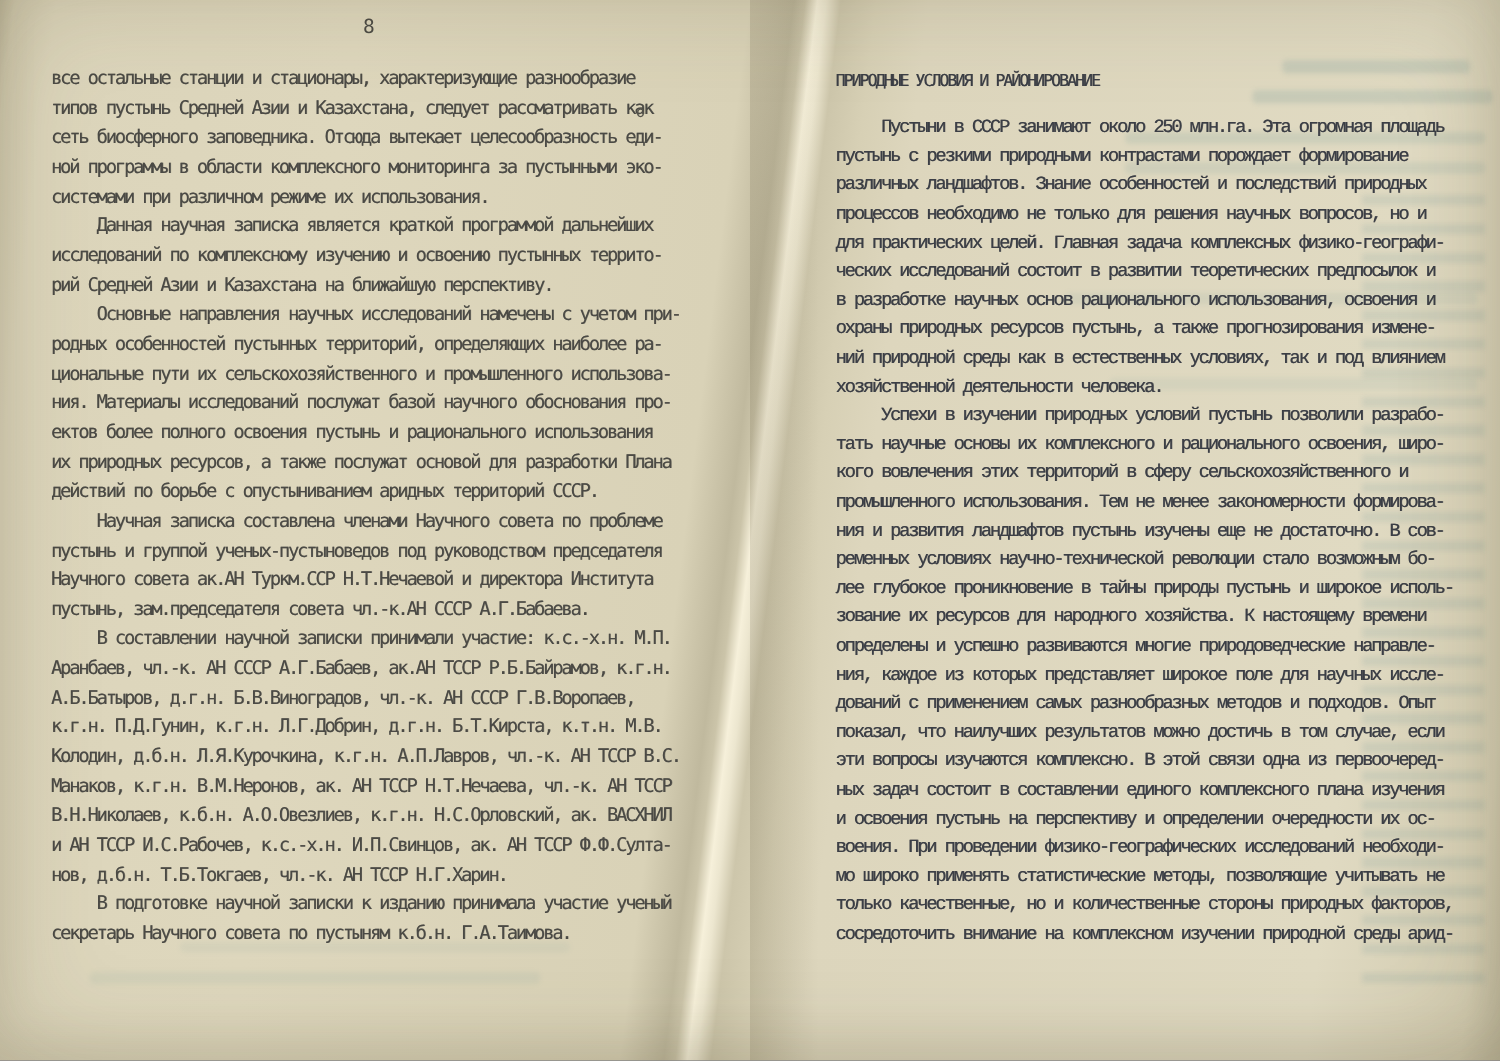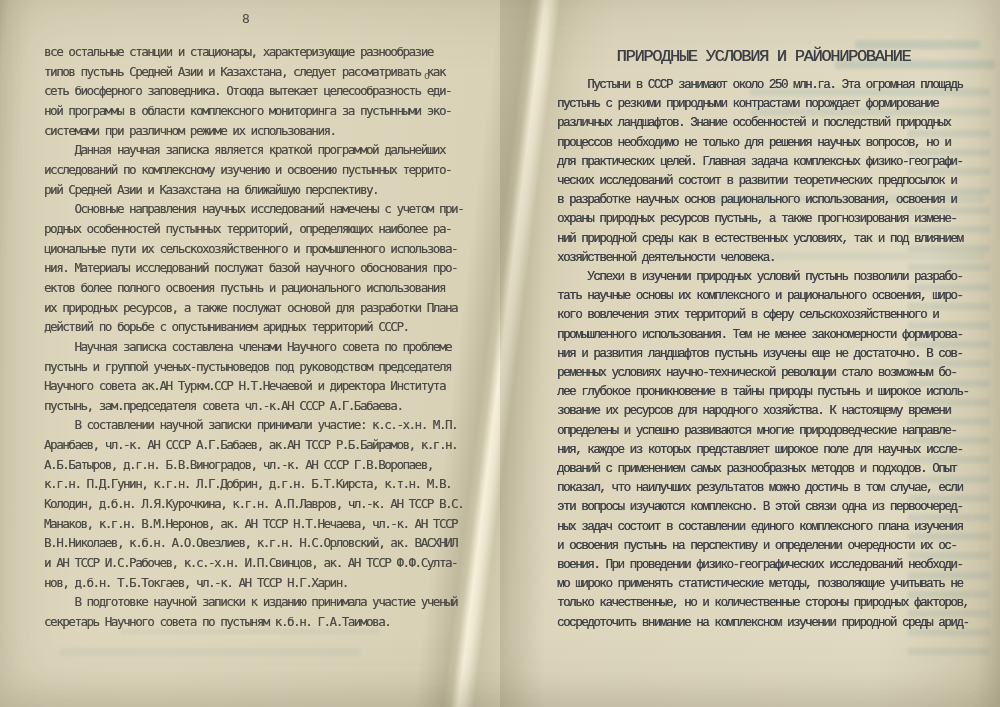--- a/index.html
+++ b/index.html
@@ -21,29 +21,28 @@
     box-shadow:inset 0 0 70px rgba(92,82,52,.20), inset 0 -14px 26px rgba(92,82,52,.10);
   }
   .page{position:absolute;top:0;width:500px;height:707px;}
   .page-left{left:0;}
   .page-right{left:500px;}
   .page-number{
     position:absolute;left:242px;top:11px;
     font-size:13px;color:#4b4a44;letter-spacing:-.5px;
   }
   .lines{position:absolute;white-space:pre;font-size:12.5px;letter-spacing:-1.45px;}
-  .page-left .lines{left:44px;top:42px;line-height:19.65px;color:#4b4a45;
+  .page-left .lines{left:34px;top:42px;line-height:19.65px;color:#4b4a45;
     text-shadow:.25px 0 0 rgba(75,74,69,.55);}
   .page-right .lines{left:57px;top:76px;line-height:19.2px;color:#3b3e45;
     text-shadow:.35px 0 0 rgba(59,62,69,.75);font-family:Liberation Mono, monospace;}
   .heading{
-    position:absolute;left:57px;top:47px;width:413px;text-align:center;
-    font-size:17px;letter-spacing:-1.3px;color:#3b3e45;
+    position:absolute;left:57px;top:47px;width:413px;
+    font-size:11px;letter-spacing:-1.3px;color:#3b3e45;
     text-shadow:.35px 0 0 rgba(59,62,69,.75);
-    font-family:Liberation Mono, monospace;
   }
   .typo-artifact{
     position:absolute;left:424px;top:70px;font-size:10px;color:#54534c;
     letter-spacing:0;
   }
   .ghost{position:absolute;pointer-events:none;border-radius:3px;
     background:rgba(110,148,150,.20);filter:blur(1.8px);}
   .ghost-col{
     position:absolute;pointer-events:none;filter:blur(1.6px);
     background:repeating-linear-gradient(180deg,

